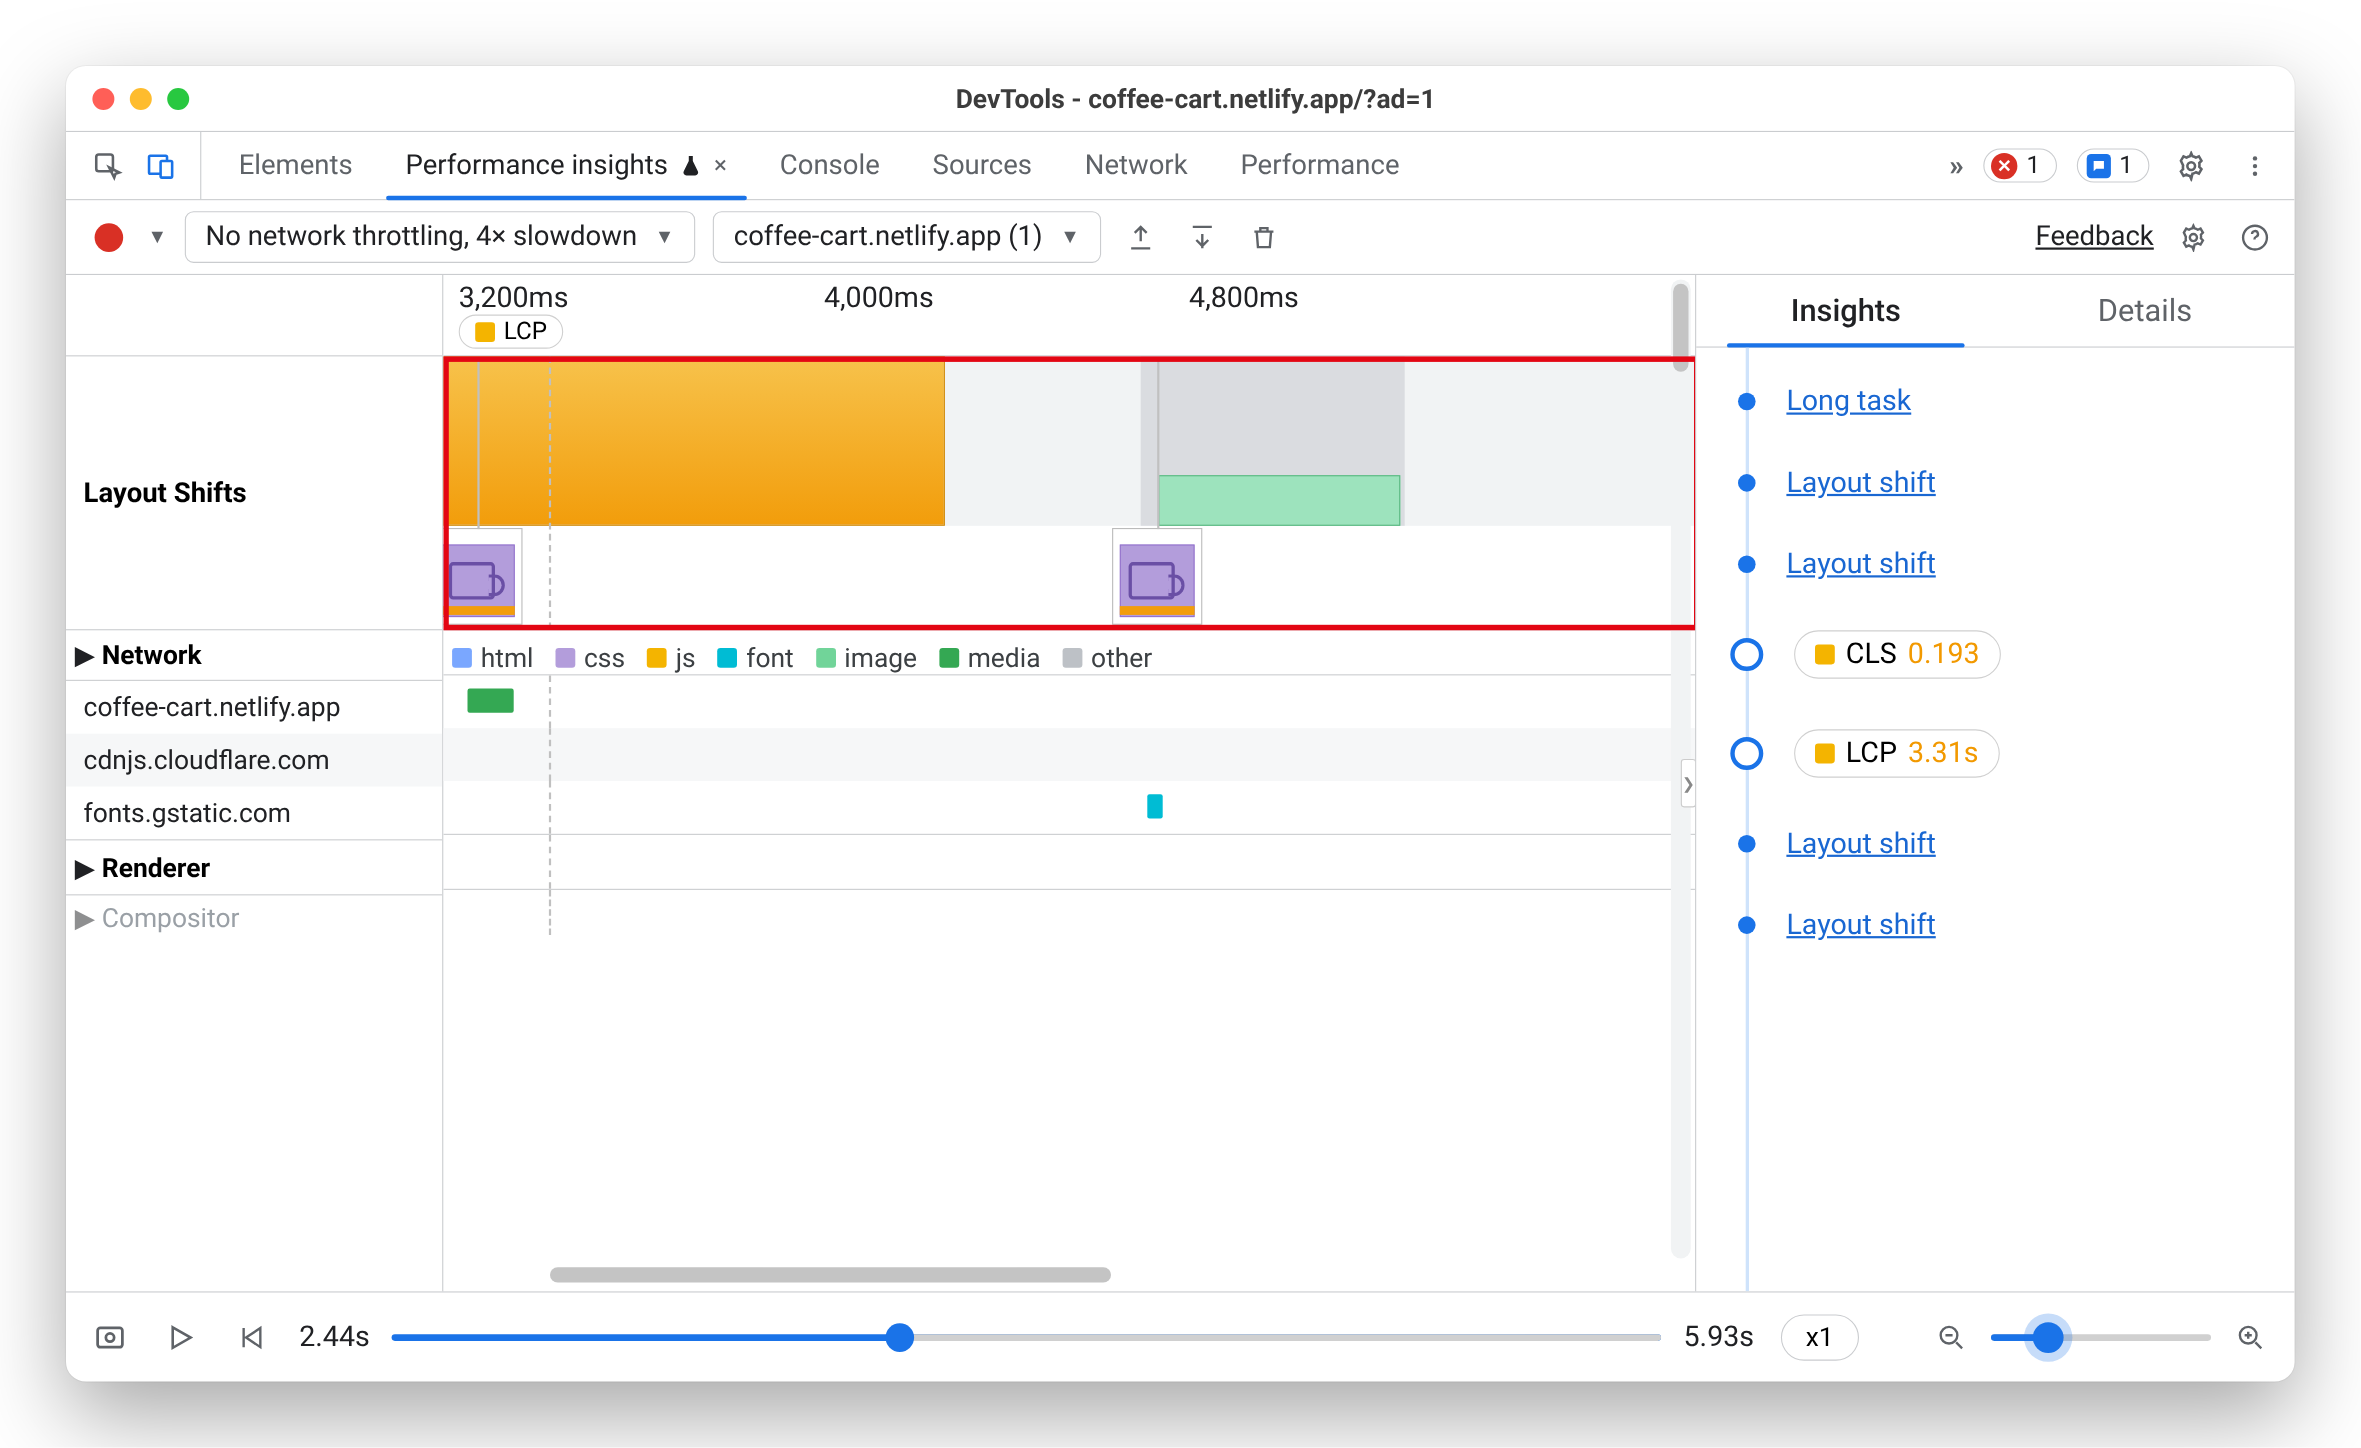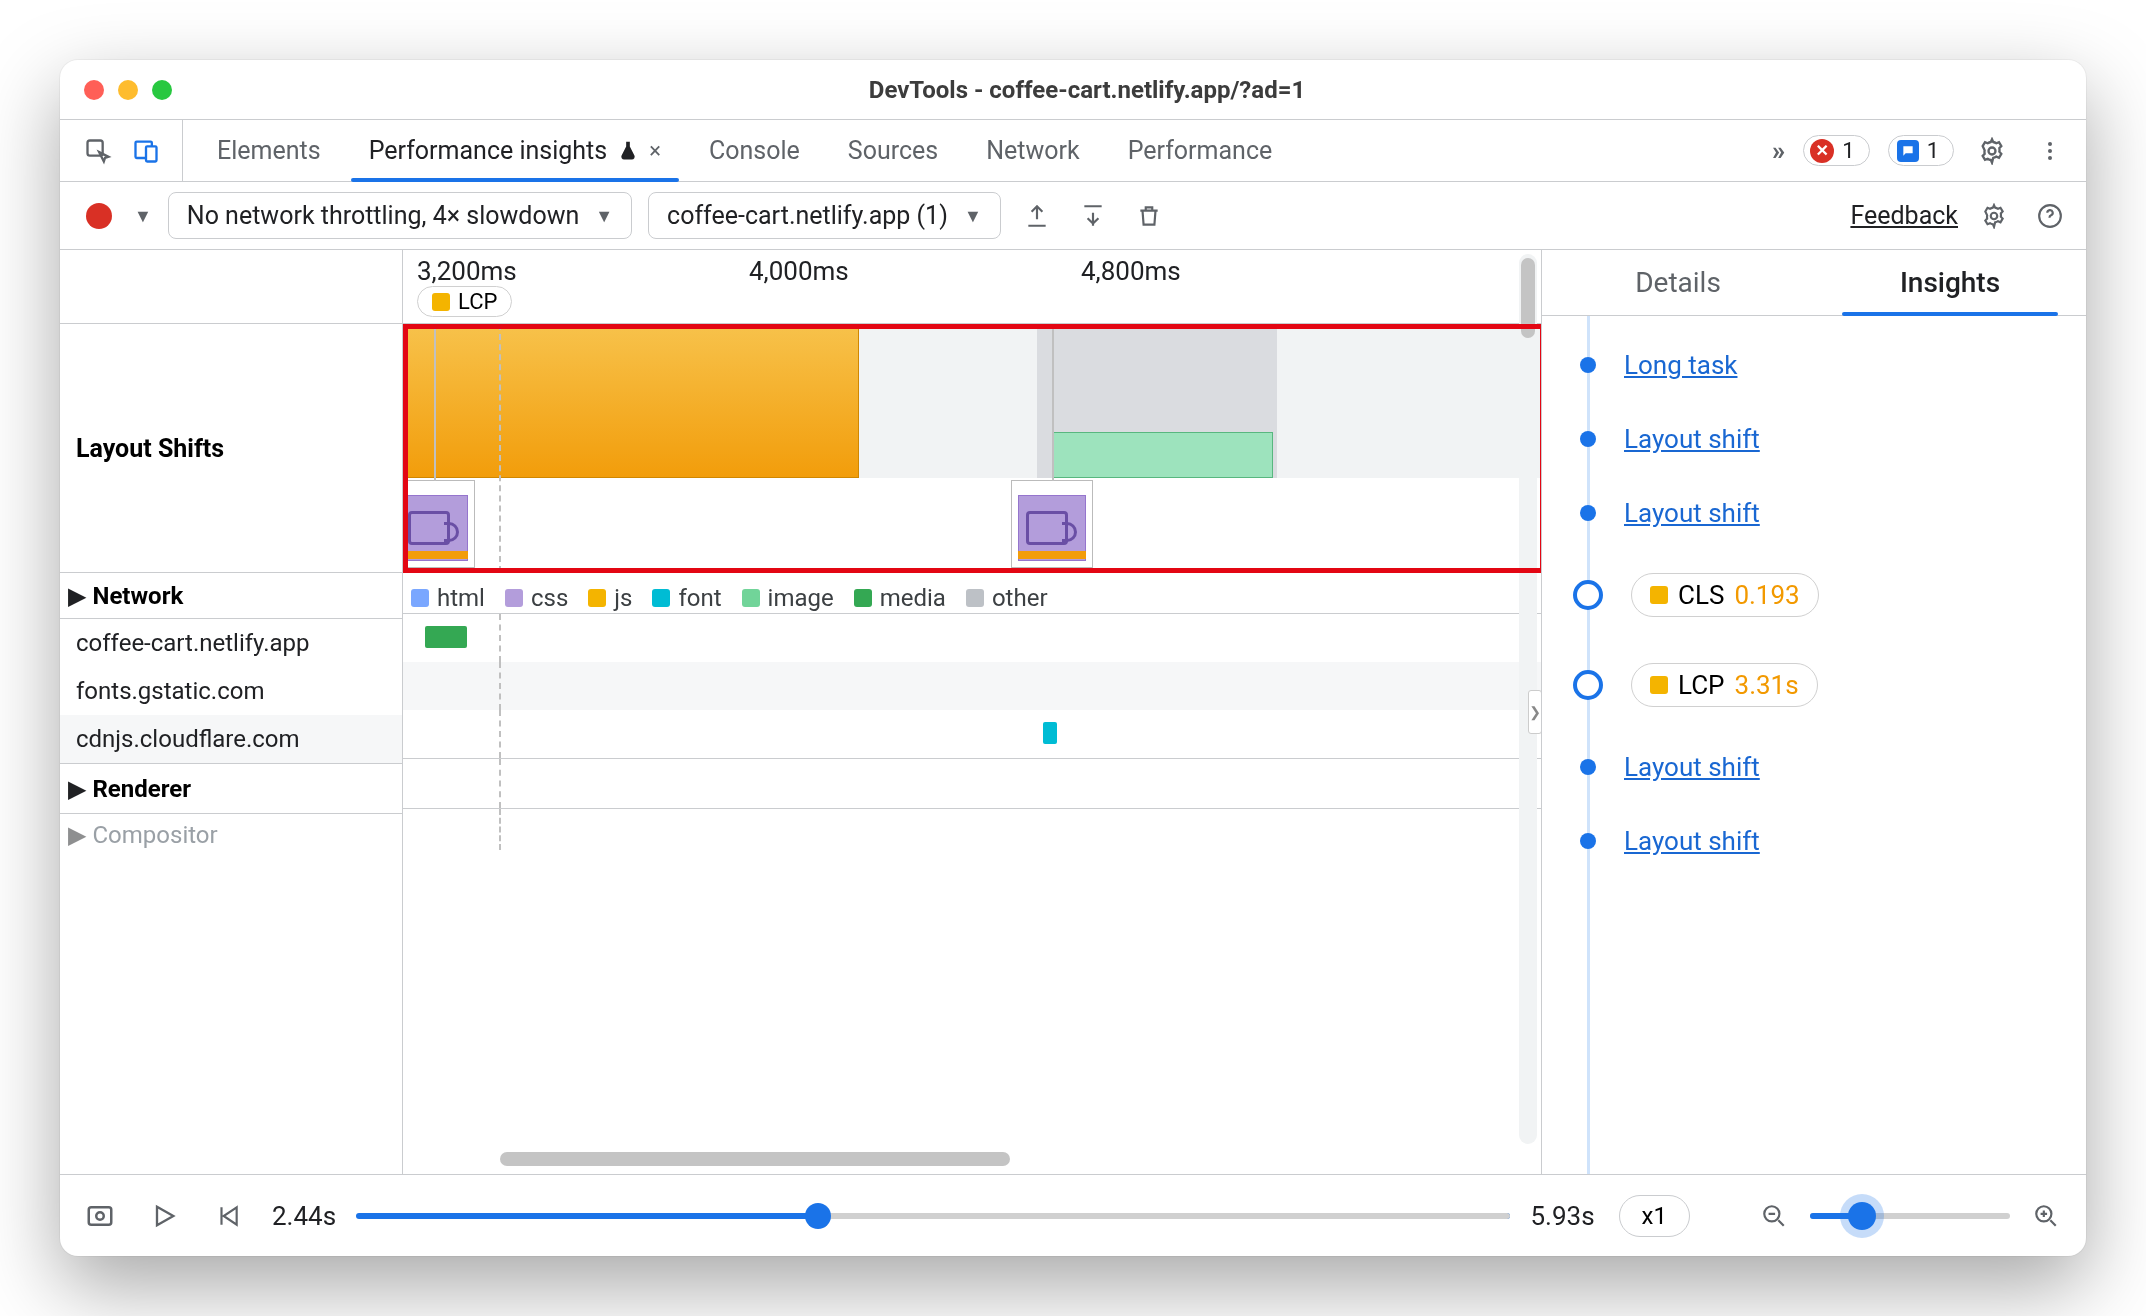--- a/index.html
+++ b/index.html
@@ -266,22 +266,22 @@
       <div class="main">
 
         <div class="tracks-left">
           <div class="ruler"></div>
           <div class="layoutshifts-label">Layout Shifts</div>
           <div class="network-header">
               <span class="disc">▶</span>
               <b>Network</b>
             </div>
           <div class="row">coffee-cart.netlify.app</div>
+          <div class="row alt">cdnjs.cloudflare.com</div>
           <div class="row">fonts.gstatic.com</div>
-          <div class="row alt">cdnjs.cloudflare.com</div>
           <div class="renderer-header">
               <span class="disc">▶</span>
               <b>Renderer</b>
             </div>
           <div class="compositor-header">
               <span class="disc" style="opacity:.5">▶</span>
               <span>Compositor</span>
             </div>
         </div>
 
@@ -370,22 +370,22 @@
           <div class="grip">❯</div>
         </div>
 
         <div class="hscroll">
             <div class="thumb-bar"></div>
           </div>
       </div>
 
       <div class="sidebar">
         <div class="side-tabs">
+          <div class="side-tab active">Insights</div>
           <div class="side-tab">Details</div>
-          <div class="side-tab active">Insights</div>
         </div>
         <div class="timeline">
           <div class="tl-line"></div>
 
           <div class="tl-item">
               <span class="tl-dot"></span>
               <a class="tl-link">Long task</a>
             </div>
           <div class="tl-item">
               <span class="tl-dot"></span>

